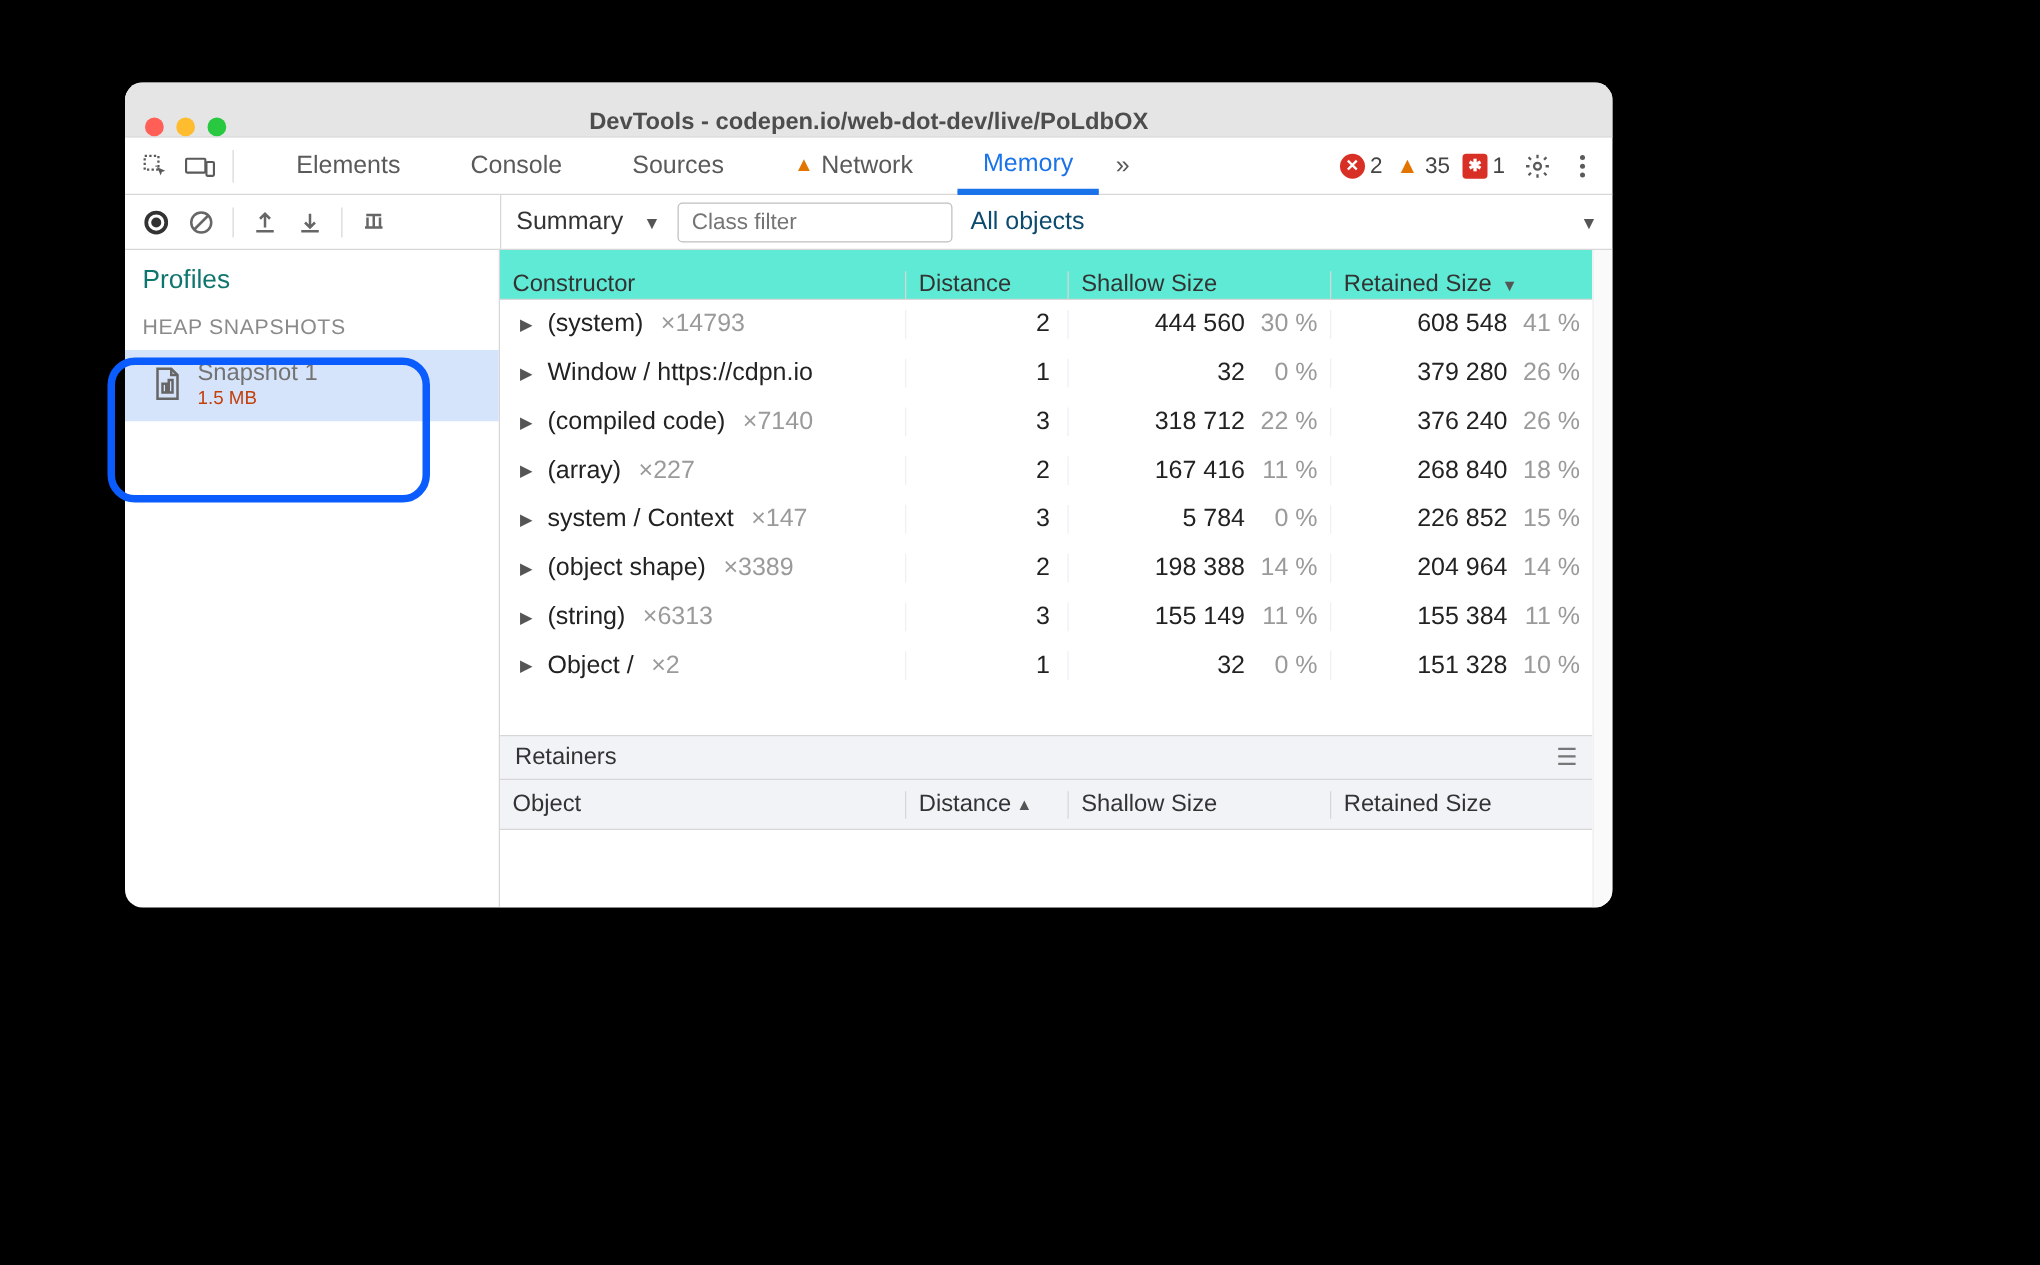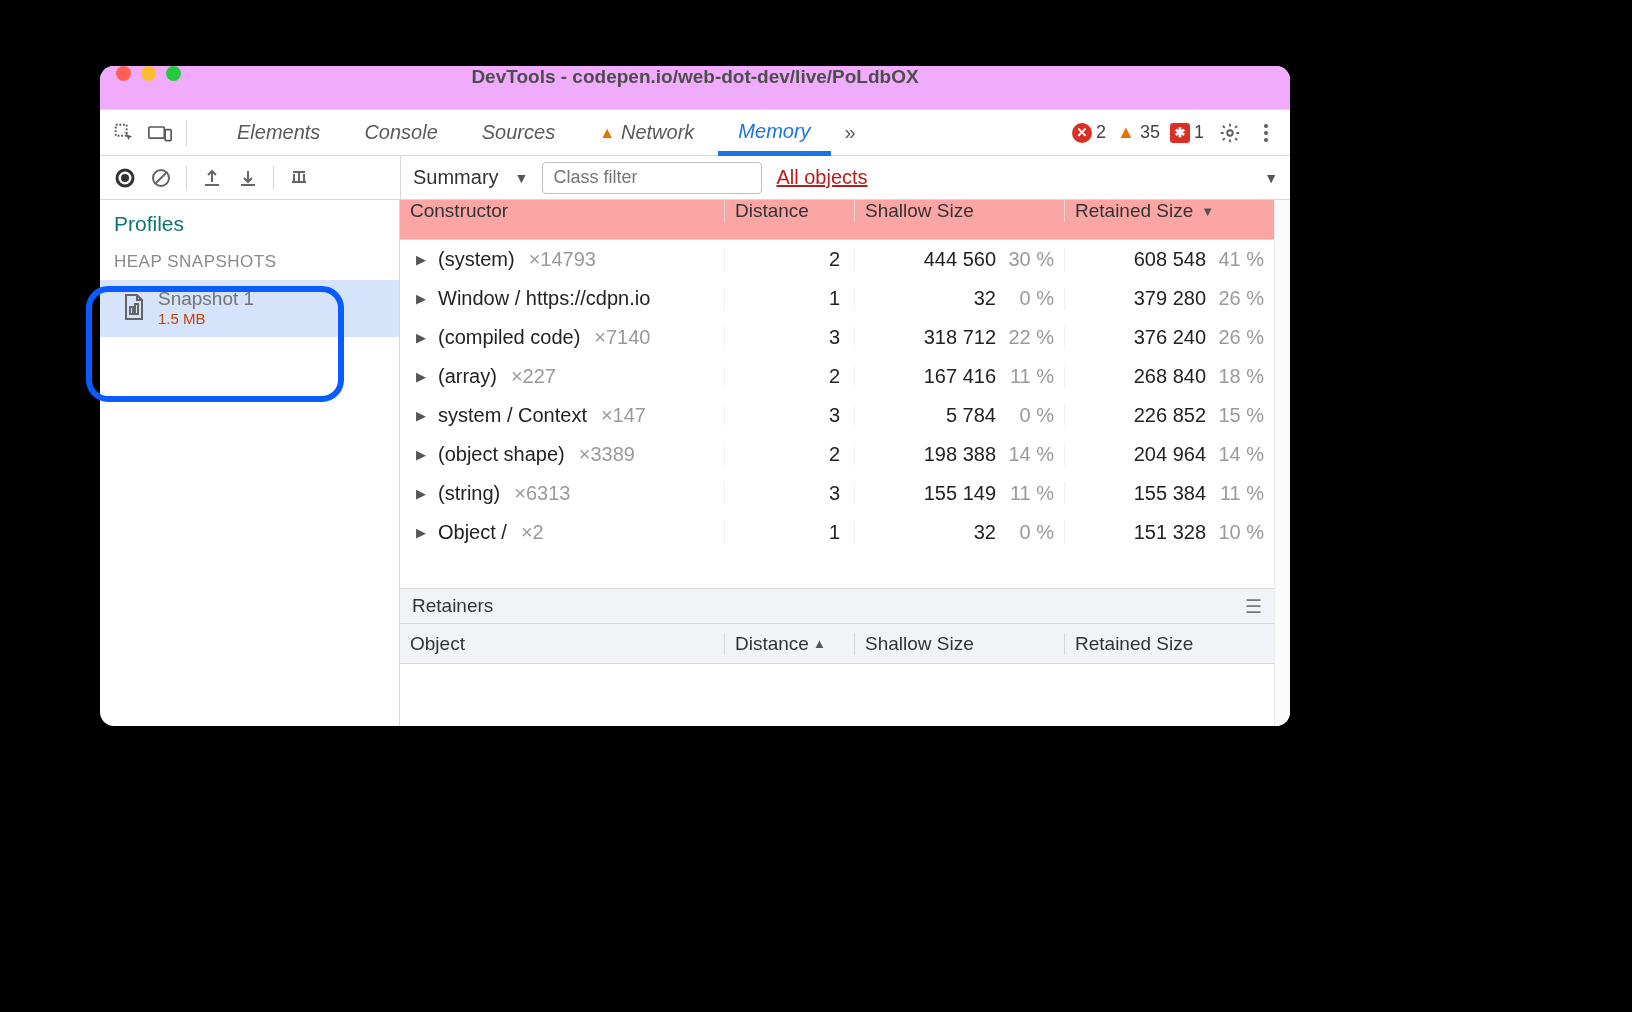--- a/index.html
+++ b/index.html
@@ -20,24 +20,24 @@
     height: 660px;
     background: #fff;
     border-radius: 14px;
     box-shadow: 0 30px 60px rgba(0,0,0,0.5);
     overflow: hidden;
     display: flex;
     flex-direction: column;
   }
   .titlebar {
     height: 44px;
-    background: #f0abfc;
+    background: #e5e5e5;
     border-bottom: 1px solid #dcdcdc;
     display: flex;
-    align-items: flex-start;
+    align-items: flex-end;
     position: relative;
   }
   .traffic {
     display: flex;
     gap: 10px;
     padding-left: 16px;
   }
   .dot { width: 15px; height: 15px; border-radius: 50%; }
   .dot.red { background: #ff5f57; }
   .dot.yellow { background: #febc2e; }
@@ -59,21 +59,21 @@
     padding: 0 8px;
     gap: 4px;
   }
   .tool-icon {
     width: 32px; height: 32px;
     display: flex; align-items: center; justify-content: center;
     color: #5a5a5a;
     cursor: pointer;
   }
   .divider { width: 1px; height: 26px; background: #d7d7d7; margin: 0 6px; }
-  .tabs { display: flex; align-items: center; gap: 4px; margin-left: 20px; font-style: italic; }
+  .tabs { display: flex; align-items: center; gap: 16px; margin-left: 20px; }
   .tab {
     padding: 0 20px;
     height: 46px;
     display: flex;
     align-items: center;
     font-size: 20px;
     color: #5a5a5a;
     cursor: pointer;
     gap: 6px;
   }
@@ -113,21 +113,21 @@
     gap:6px;
   }
   .tb-icon{width:30px;height:30px;display:flex;align-items:center;justify-content:center;color:#5a5a5a;cursor:pointer;}
   .thin-div{width:1px;height:24px;background:#d7d7d7;margin:0 4px;}
   .toolbar2-right{flex:1;display:flex;align-items:center;gap:14px;padding:0 12px;border-left:1px solid #d7d7d7; height:100%;}
   .summary-dd{display:flex;align-items:center;gap:16px;font-size:20px;color:#333;cursor:pointer;}
   .class-filter{
     width:220px;height:32px;border:1px solid #bfbfbf;border-radius:4px;
     padding:0 10px;font-size:18px;color:#888;
   }
-  .obj-dd{font-size:20px;color:#b91c1c;cursor:pointer;text-decoration:underline;}
+  .obj-dd{font-size:20px;color:#0c4a6e;cursor:pointer;}
   .spacer{flex:1;}
   .tri-down{font-size:14px;color:#555;}
 
   .body {
     flex:1; display:flex; overflow:hidden;
   }
   .sidebar{
     width:300px;
     border-right:1px solid #d7d7d7;
     display:flex;flex-direction:column;
@@ -154,22 +154,22 @@
     left:86px; top:286px;
     width:258px; height:116px;
     border:6px solid #0b5cff;
     border-radius:22px;
     pointer-events:none;
   }
 
   .main{flex:1;display:flex;flex-direction:column;overflow:hidden;}
   .table{flex:1;display:flex;flex-direction:column;overflow:hidden;}
   .thead{
-    display:flex;height:40px;align-items:flex-start;
-    background:#fca5a5;border-bottom:1px solid #d7d7d7;
+    display:flex;height:40px;align-items:flex-end;
+    background:#5eead4;border-bottom:1px solid #d7d7d7;
     font-size:19px;color:#333;
   }
   .col-constructor{flex:1;padding-left:10px;}
   .col-dist{width:130px;text-align:left;border-left:1px solid #d7d7d7;padding-left:10px;}
   .col-shallow{width:210px;text-align:left;border-left:1px solid #d7d7d7;padding-left:10px;}
   .col-retained{width:210px;text-align:left;border-left:1px solid #d7d7d7;padding-left:10px;display:flex;align-items:center;gap:8px;}
   .sort-ind{font-size:13px;color:#555;}
   .tbody{flex:1;overflow:auto;}
   .row{
     display:flex;height:39px;align-items:center;font-size:20px;color:#222;

